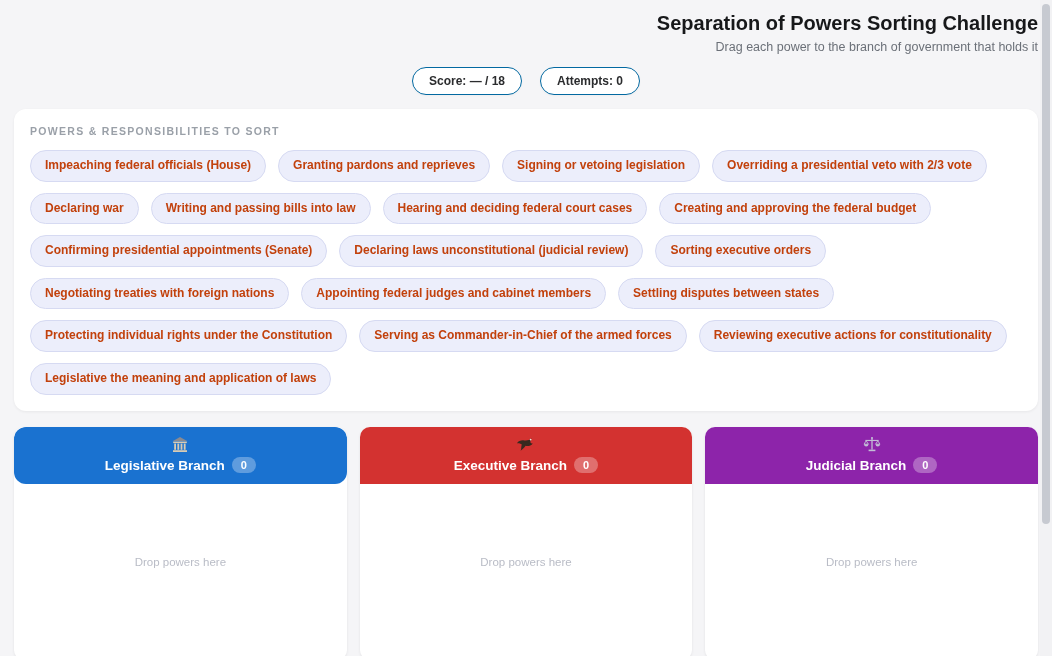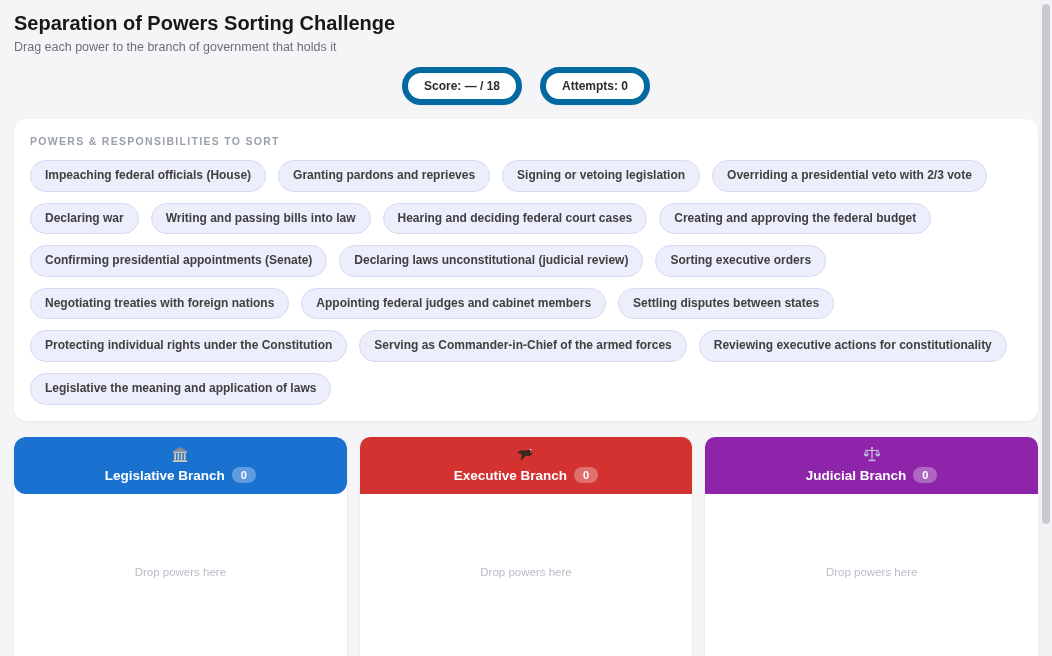--- a/index.html
+++ b/index.html
@@ -6,44 +6,44 @@
   html, body { width: 1052px; height: 656px; overflow: hidden; }
   body {
     font-family: "Liberation Sans", "DejaVu Sans", sans-serif;
     background: #f5f5f7;
     color: #1c1c1e;
     position: relative;
   }
   .page { padding: 10px 14px 0 14px; }
 
   
-  .header { text-align: left; }
+  .header { text-align: right; }
   .title { font-size: 20px; font-weight: bold; color: #17181a; margin-top: 2px; }
   .subtitle { font-size: 12.5px; color: #6b7078; margin-top: 5px; }
   .stats-row { display: flex; justify-content: center; gap: 18px; margin-top: 13px; }
   .stat-pill {
-    background: #ffffff; border: 6px solid #0369a1; border-radius: 999px;
+    background: #ffffff; border: 1px solid #0369a1; border-radius: 999px;
     padding: 6px 16px; font-size: 12px; font-weight: bold; color: #2b2c2e;
     box-shadow: 0 1px 2px rgba(0,0,0,0.03);
   }
 
   
   .powers-panel {
     background: #ffffff; border-radius: 12px; margin-top: 14px;
     padding: 14px 16px 16px 16px;
     box-shadow: 0 1px 3px rgba(0,0,0,0.06);
   }
   .powers-heading {
     font-size: 10.5px; font-weight: bold; letter-spacing: 1.3px;
     color: #9aa0a8; margin: 2px 0 13px 0;
   }
   .chips { display: flex; flex-wrap: wrap; gap: 11px 12px; }
   .chip {
     background: #eceefb; border: 1px solid #d6daf2; border-radius: 16px;
-    padding: 7px 14px; font-size: 12px; font-weight: 600; color: #404040;
+    padding: 7px 14px; font-size: 12px; font-weight: 600; color: #c2410c;
     cursor: grab; white-space: nowrap; line-height: 1.3;
   }
 
   
   .branches { display: grid; grid-template-columns: 1fr 1fr 1fr; gap: 13px; margin-top: 16px; }
   .branch-card {
     background: #ffffff; border-radius: 10px; overflow: hidden;
     box-shadow: 0 1px 3px rgba(0,0,0,0.08);
   }
   .branch-header { text-align: center; padding: 8px 0 11px 0; color: #ffffff; }

